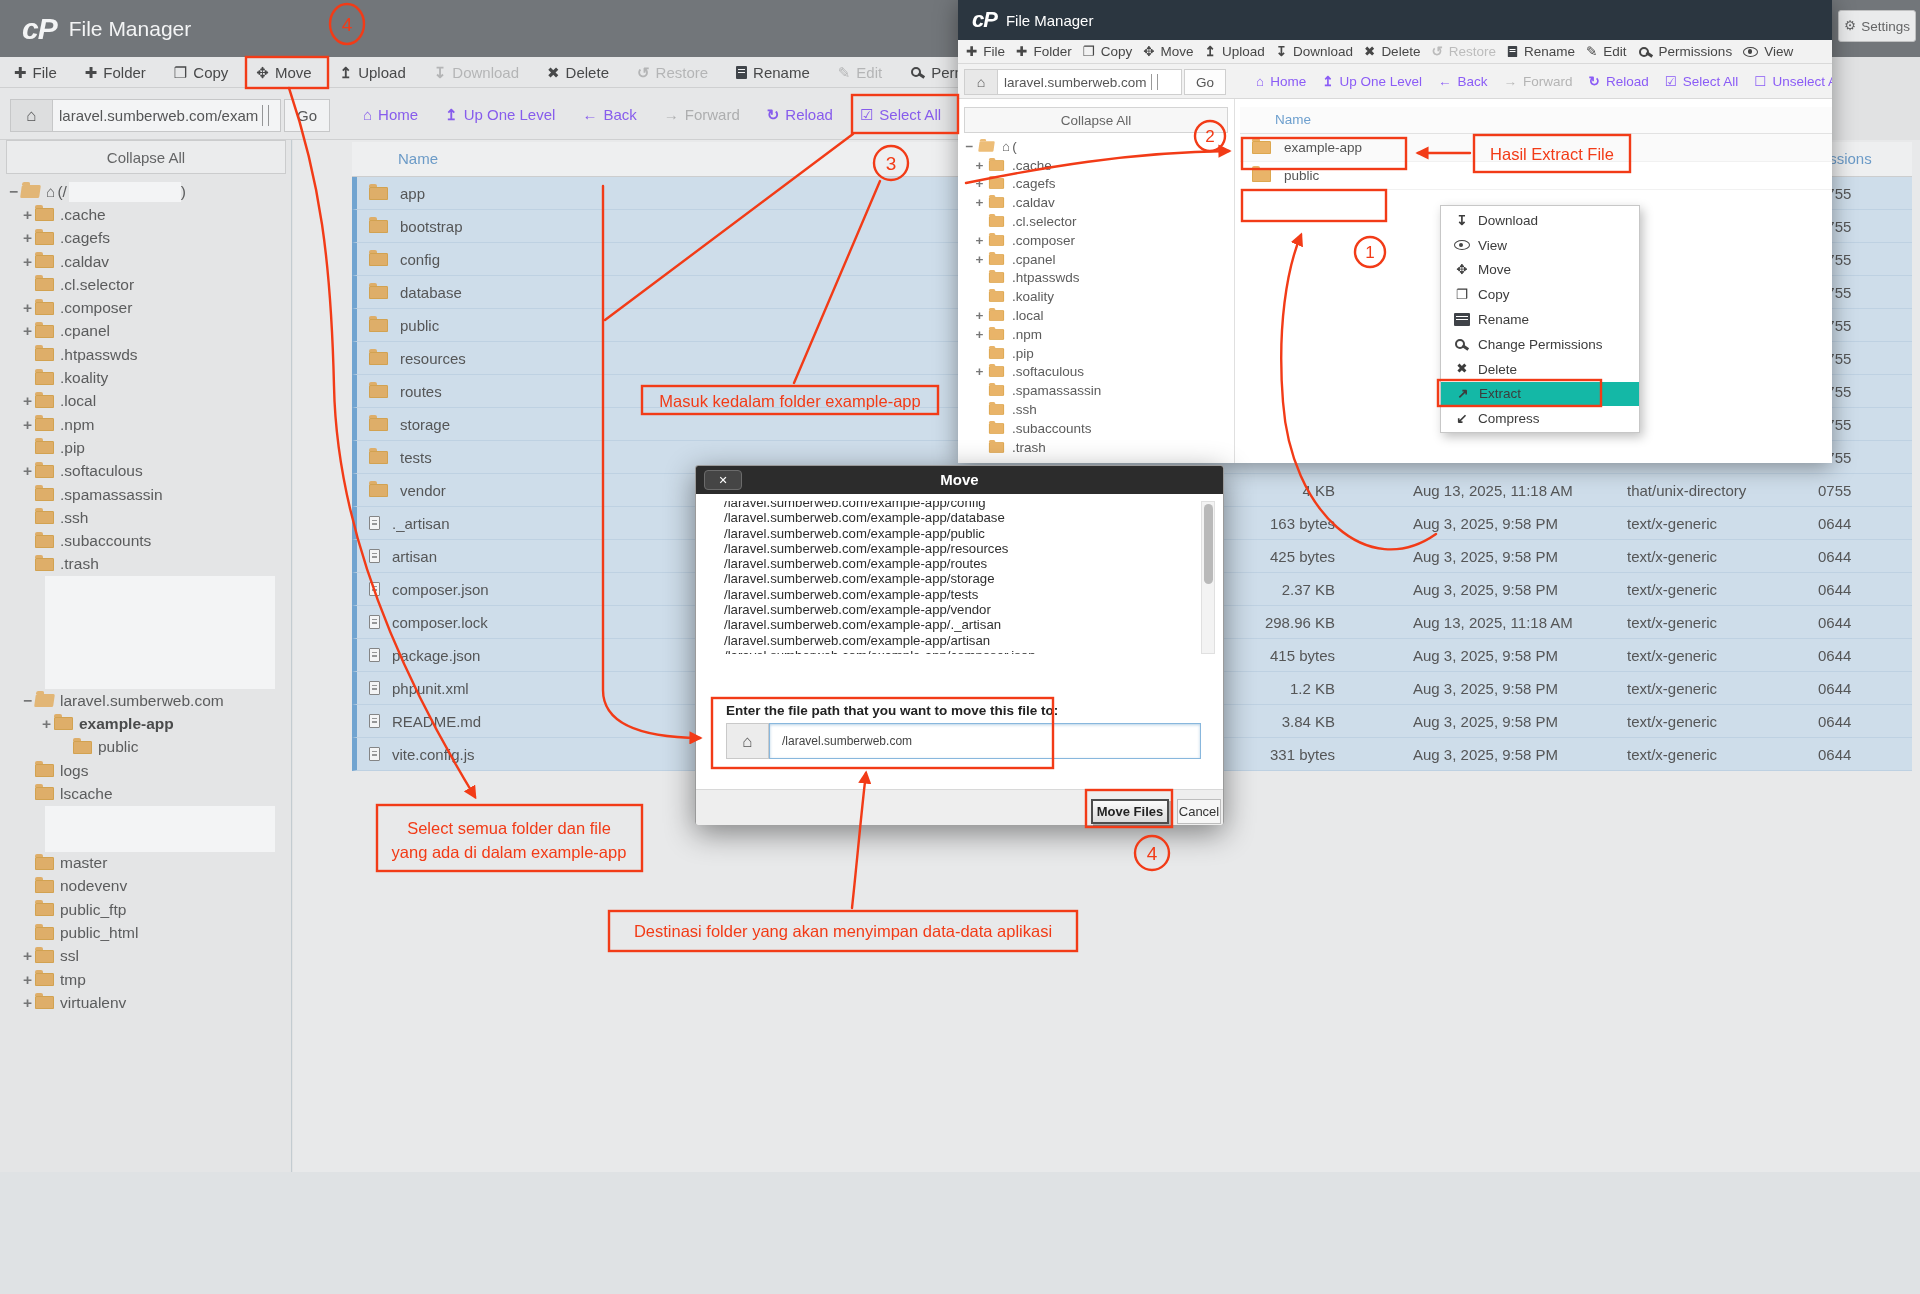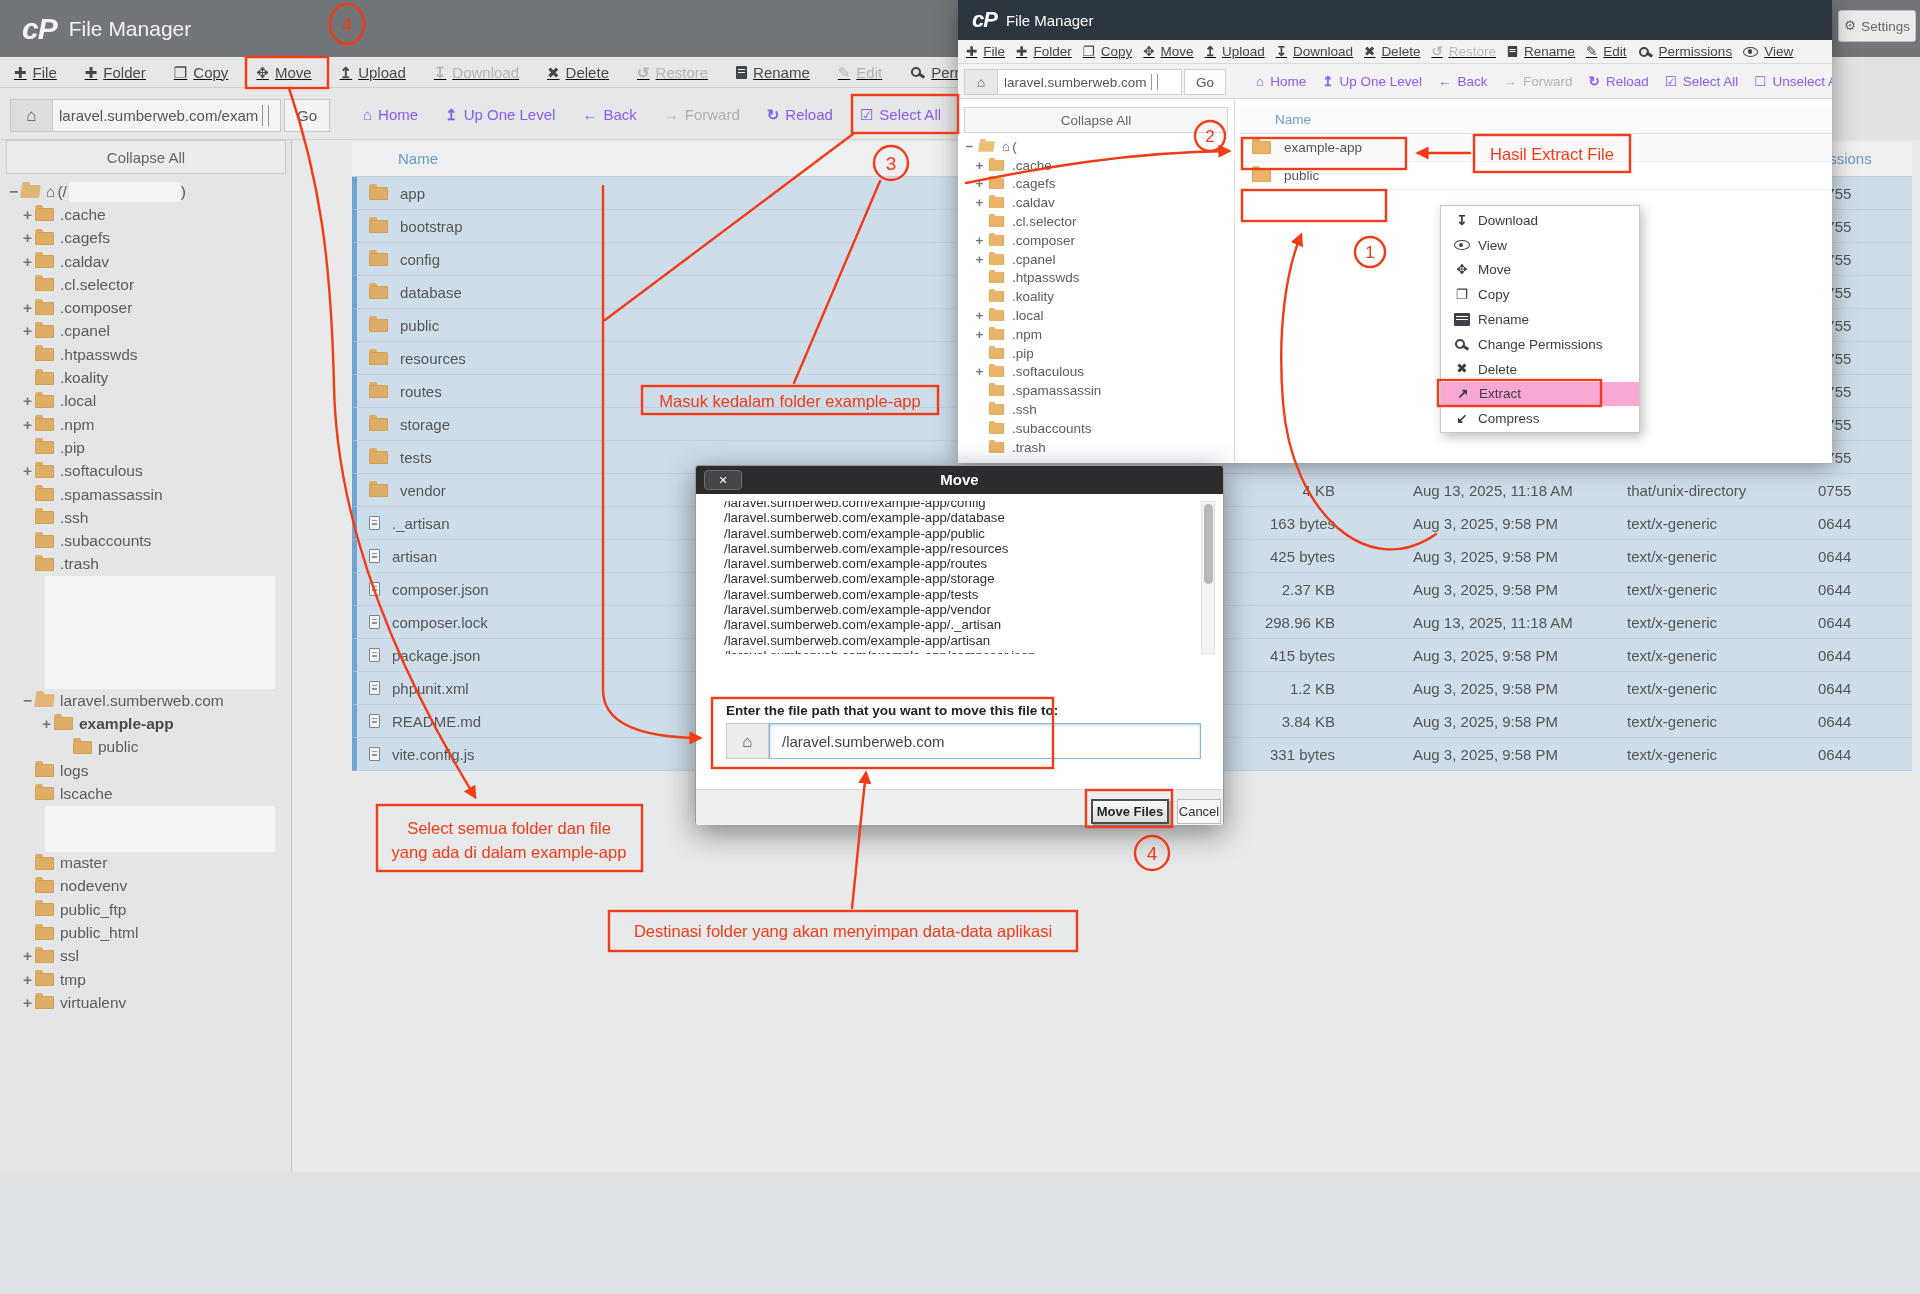--- a/index.html
+++ b/index.html
@@ -44,21 +44,21 @@
   .icn-folder-open{width:19px;height:13px;background:#edbd77;border-radius:1.5px;position:relative;transform:skewX(-8deg);}
   .icn-folder-open::before{content:"";position:absolute;left:0;top:-3px;width:8px;height:3px;background:#edbd77;border-radius:2px 2px 0 0;}
   .icn-archive{width:12px;height:15px;border:1.4px solid #888;background:#fff;border-radius:1px;position:relative;}
   .icn-archive::before{content:"";position:absolute;left:4px;top:0;bottom:3px;width:2.4px;
      background:repeating-linear-gradient(#777 0 1.6px,transparent 1.6px 3.4px);}
   .icn-archive::after{content:"";position:absolute;left:3px;bottom:1px;width:4.5px;height:3px;border:1.2px solid #777;border-radius:1px;}
 
   
   .titlebar{position:absolute;display:flex;align-items:center;color:#fff;}
   .cplogo{font-weight:bold;font-style:italic;letter-spacing:-1px;}
-  .toolbar{position:absolute;display:flex;align-items:center;background:#f2f2f2;border-bottom:1px solid #d9d9d9;overflow:hidden;white-space:nowrap;text-decoration:underline;}
+  .toolbar{position:absolute;display:flex;align-items:center;background:#f2f2f2;border-bottom:1px solid #d9d9d9;overflow:hidden;white-space:nowrap;}
   .tbi{display:inline-flex;align-items:center;gap:6px;color:#474747;cursor:pointer;flex:none;}
   .tbi .icn{color:#474747;}
   .tbi.disabled, .tbi.disabled .icn, .tbi.disabled .icn-doc-dark{color:#bcbcbc;}
   .navlink{display:inline-flex;align-items:center;gap:6px;color:#8b5cf6;cursor:pointer;flex:none;}
   .navlink.disabled{color:#b4b4b4;}
   .pathbtn{position:absolute;background:#e8e8e8;border:1px solid #cfcfcf;color:#555;display:flex;align-items:center;justify-content:center;}
   .pathinput{position:absolute;background:#fff;border:1px solid #cfcfcf;border-left:none;color:#555;display:flex;align-items:center;padding:0 6px;white-space:nowrap;overflow:hidden;}
   .gobtn{position:absolute;background:#fdfdfd;border:1px solid #cfcfcf;color:#555;display:flex;align-items:center;justify-content:center;cursor:pointer;}
   .caret{width:7px;height:70%;border-left:1.5px solid #9a9a9a;border-right:1.5px solid #9a9a9a;margin-left:4px;flex:none;}
   .collapse-btn{position:absolute;background:#f7f7f7;border:1px solid #d4d4d4;color:#666;display:flex;align-items:center;justify-content:center;cursor:pointer;}
@@ -112,35 +112,35 @@
   #rw-filehead span{position:absolute;left:35px;top:5px;}
   #rw-rows{position:absolute;left:0;top:35px;width:592px;}
   .rwrow{height:28px;display:flex;align-items:center;gap:13px;padding-left:12px;font-size:13.5px;color:#555;border-bottom:1px solid #f1f1f1;}
   .rwrow:nth-child(odd){background:#fafafa;}
   .rwrow.selected{background:#d5e7f6;border-left:4px solid #7cb0de;padding-left:8px;}
 
   
   #ctxmenu{position:absolute;left:1440px;top:205px;width:200px;height:228px;background:#fff;border:1px solid #c7c7c7;box-shadow:3px 4px 10px rgba(0,0,0,0.25);padding:2px 0;}
   .ctxitem{height:24.8px;display:flex;align-items:center;gap:8px;padding-left:13px;font-size:13.5px;color:#3c3c3c;cursor:pointer;}
   .ctxitem .icn{width:16px;color:#3c3c3c;}
-  .ctxitem.highlight{background:#f9a8d4;padding-left:14px;}
+  .ctxitem.highlight{background:#14b8a6;padding-left:14px;}
 
   
   #dlg{position:absolute;left:695px;top:465px;width:529px;height:360px;background:#fff;border:1px solid #9a9a9a;border-radius:3px;box-shadow:0 8px 30px rgba(0,0,0,0.45);}
   #dlg-head{position:absolute;left:0;top:0;width:527px;height:28px;background:#2c2c2c;border-radius:2px 2px 0 0;}
   #dlg-close{position:absolute;left:8px;top:4px;width:38px;height:20px;background:#454545;border:1px solid #6b6b6b;border-radius:4px;color:#fff;font-size:11px;display:flex;align-items:center;justify-content:center;cursor:pointer;}
   #dlg-title{position:absolute;left:0;right:0;top:5px;text-align:center;color:#fff;font-weight:bold;font-size:15px;}
   #dlg-list{position:absolute;left:17px;top:35px;width:486px;height:153px;overflow:hidden;padding-left:11px;}
   #dlg-list .pline{font-size:13.2px;line-height:15.3px;color:#2e2e2e;white-space:nowrap;}
   #dlg-list-inner{margin-top:-6px;}
   #dlg-scroll{position:absolute;left:505px;top:35px;width:14px;height:153px;background:#f3f3f3;border:1px solid #e0e0e0;}
   #dlg-thumb{position:absolute;left:1.5px;top:2px;width:9px;height:80px;background:#b9b9b9;border-radius:5px;}
   #dlg-prompt{position:absolute;left:30px;top:237px;font-size:13.5px;font-weight:bold;color:#222;}
   #dlg-homebtn{left:30px;top:257px;width:43px;height:36px;font-size:17px;background:#ececec;border:1px solid #c9c9c9;}
-  #dlg-input{position:absolute;left:73px;top:257px;width:432px;height:36px;background:#fff;border:1px solid #88b7dd;box-shadow:0 1px 3px rgba(90,150,200,0.45) inset;display:flex;align-items:center;padding-left:12px;font-size:15px;color:#444;}
+  #dlg-input{position:absolute;left:73px;top:257px;width:432px;height:36px;background:#fff;border:1px solid #88b7dd;box-shadow:0 1px 3px rgba(90,150,200,0.45) inset;display:flex;align-items:center;padding-left:12px;font-size:12px;color:#444;}
   #dlg-footer{position:absolute;left:0;top:323px;width:527px;height:36px;background:#eeeeee;border-top:1px solid #d8d8d8;border-radius:0 0 2px 2px;}
   #dlg-movebtn{position:absolute;left:395px;top:9px;width:78px;height:25px;background:linear-gradient(#fafafa,#dcdcdc);border:2px solid #4c4c4c;box-shadow:2px 2px 0 rgba(0,0,0,0.25);font-size:13px;font-weight:bold;color:#222;display:flex;align-items:center;justify-content:center;cursor:pointer;}
   #dlg-cancelbtn{position:absolute;left:481px;top:9px;width:44px;height:25px;background:#f6f6f6;border:1px solid #bdbdbd;font-size:13px;color:#333;display:flex;align-items:center;justify-content:center;cursor:pointer;}
 
   
   #anno{position:absolute;inset:0;pointer-events:none;}
   #anno text{font-family:"Liberation Sans",sans-serif;}
 </style>
 </head>
 <body>

